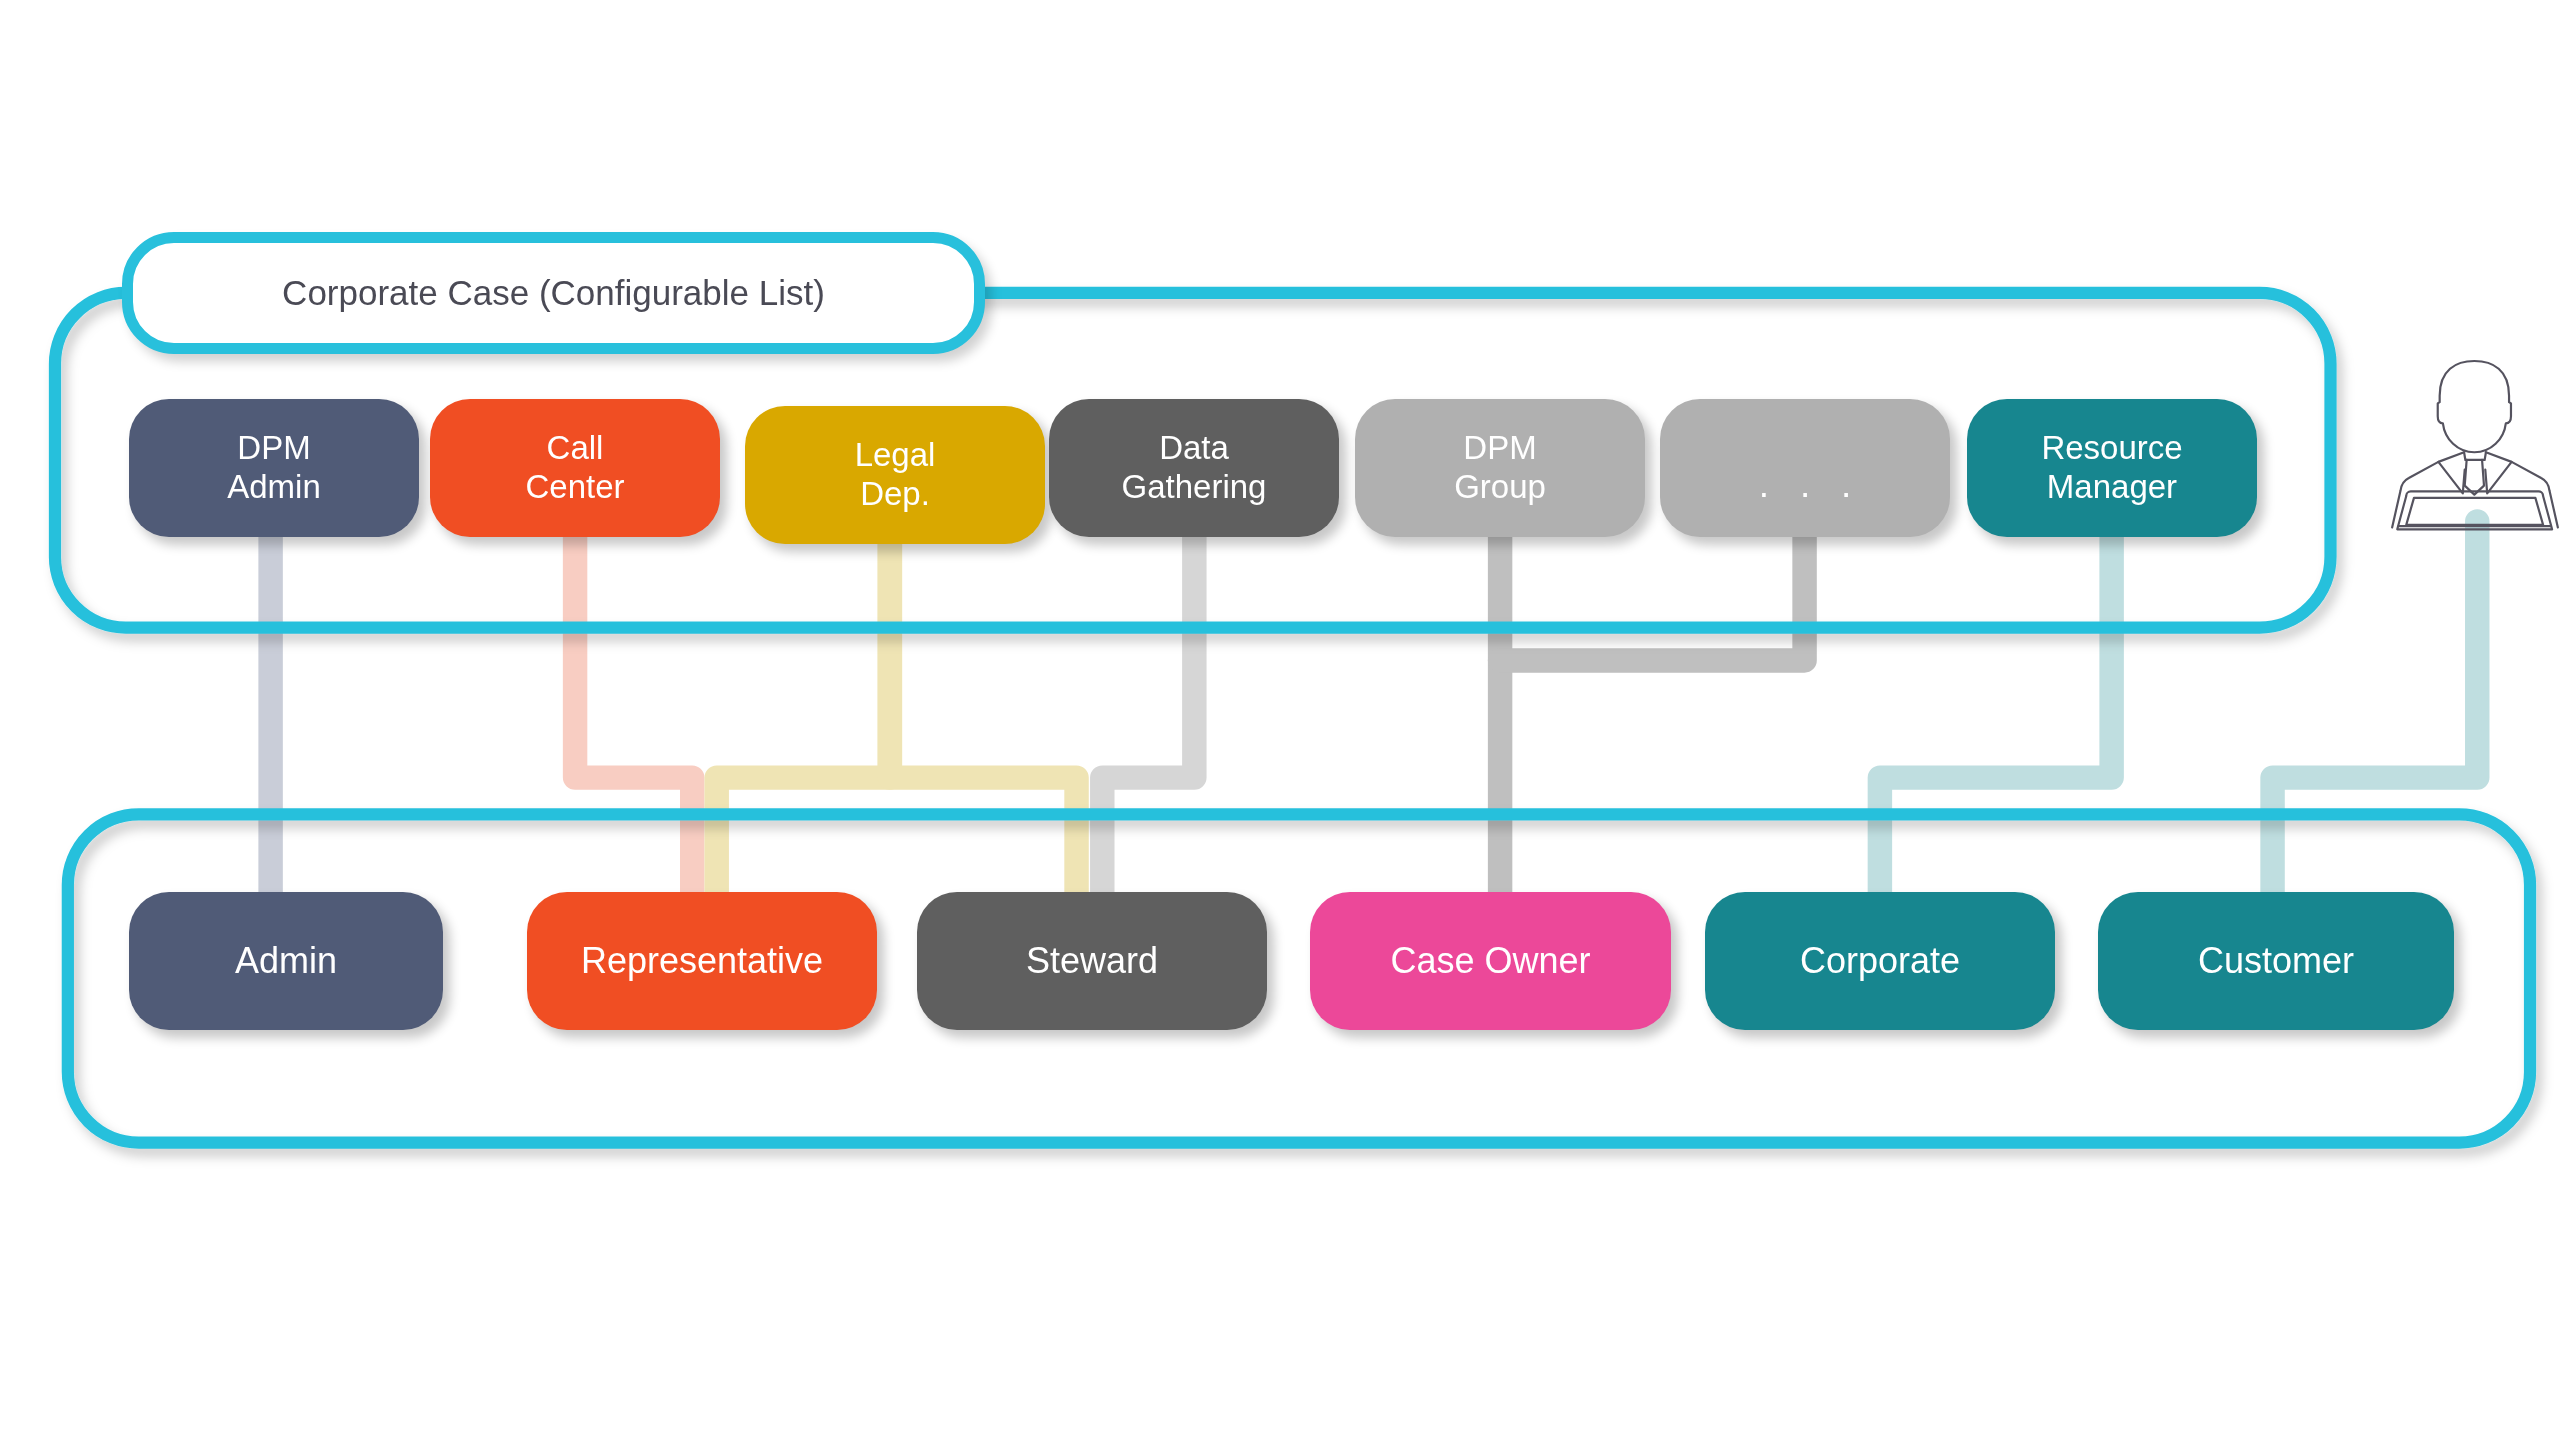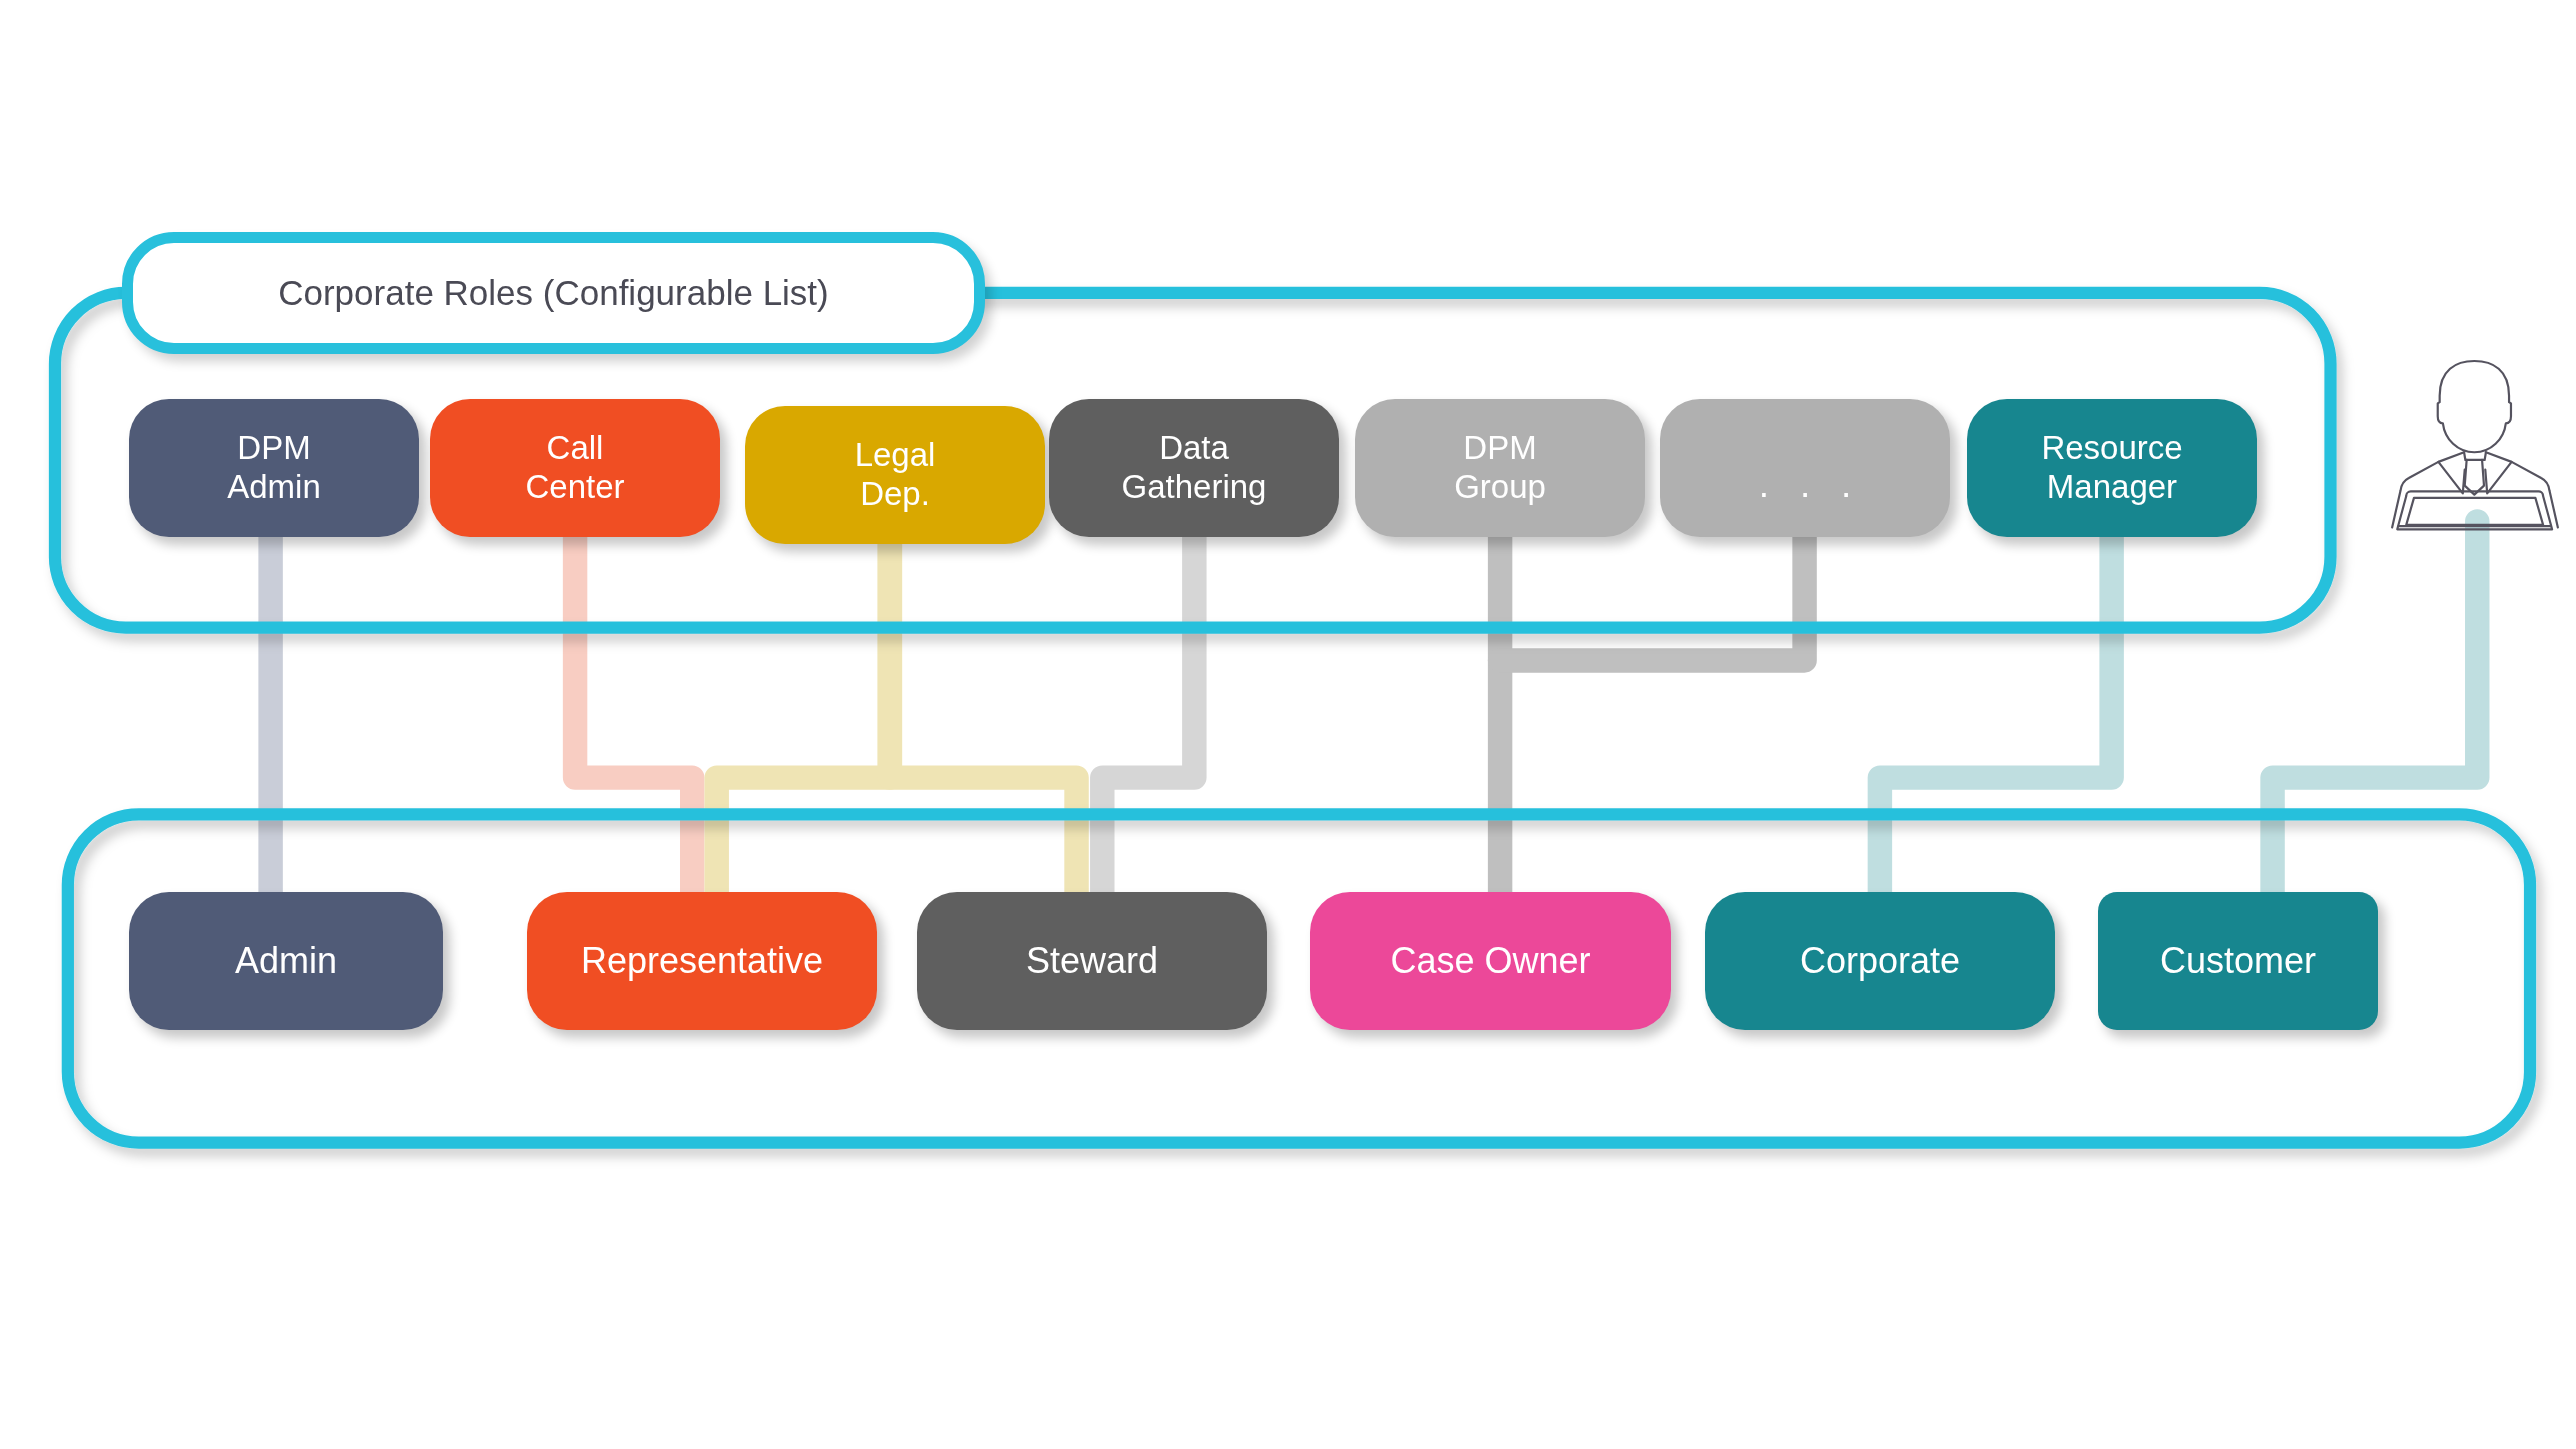--- a/index.html
+++ b/index.html
@@ -76,21 +76,21 @@
         <feDropShadow dx="9" dy="12" stdDeviation="9" flood-color="#000000" flood-opacity="0.20"></feDropShadow>
       </filter>
     </defs>
 
     <rect x="85" y="455" width="3535" height="520" rx="110" ry="110" fill="none" stroke="#28c0dc" stroke-width="19" filter="url(#frameShadow)"></rect>
 
     <rect x="105" y="1265" width="3825" height="510" rx="110" ry="110" fill="none" stroke="#28c0dc" stroke-width="19" filter="url(#frameShadow)"></rect>
   </svg>
 
   <div class="tag" id="tag-top" style="left:122px; top:232px; width:863px; height:122px;">
-    <span>Corporate Roles (Configurable List)</span>
+    <span>Corporate Case (Configurable List)</span>
   </div>
 
 
   <div id="person" style="left:2369px; top:357px; width:212px; height:177px;">
     <svg viewBox="0 0 330 275" width="212" height="177">
       <g fill="none" stroke="#55535f" stroke-width="3.4" stroke-linecap="round" stroke-linejoin="round">
 
         <path d="M 110 60 C 110 20 135 6 164 6 C 193 6 218 20 218 60
                  L 218 70 L 221 72 L 221 92 C 221 100 217 103 213 103
                  C 210 128 190 148 164 148 C 138 148 118 128 115 103
@@ -154,19 +154,19 @@
       </div>
       <div class="pill dpm-pill" style="left: 917px; top: 892px; width: 350px; height: 138px; background: rgb(95, 95, 95);">
         <span>Steward</span>
       </div>
       <div class="pill dpm-pill" style="left: 1310px; top: 892px; width: 361px; height: 138px; background: #ec4899;">
         <span>Case Owner</span>
       </div>
       <div class="pill dpm-pill" style="left: 1705px; top: 892px; width: 350px; height: 138px; background: rgb(23, 134, 143);">
         <span>Corporate</span>
       </div>
-      <div class="pill dpm-pill" style="left: 2098px; top: 892px; width: 280px; height: 138px; background: rgb(23, 134, 143); border-radius: 19px;">
+      <div class="pill dpm-pill" style="left: 2098px; top: 892px; width: 356px; height: 138px; background: rgb(23, 134, 143);">
         <span>Customer</span>
       </div>
     </div>
 
 </div>
 
 
 </body></html>

